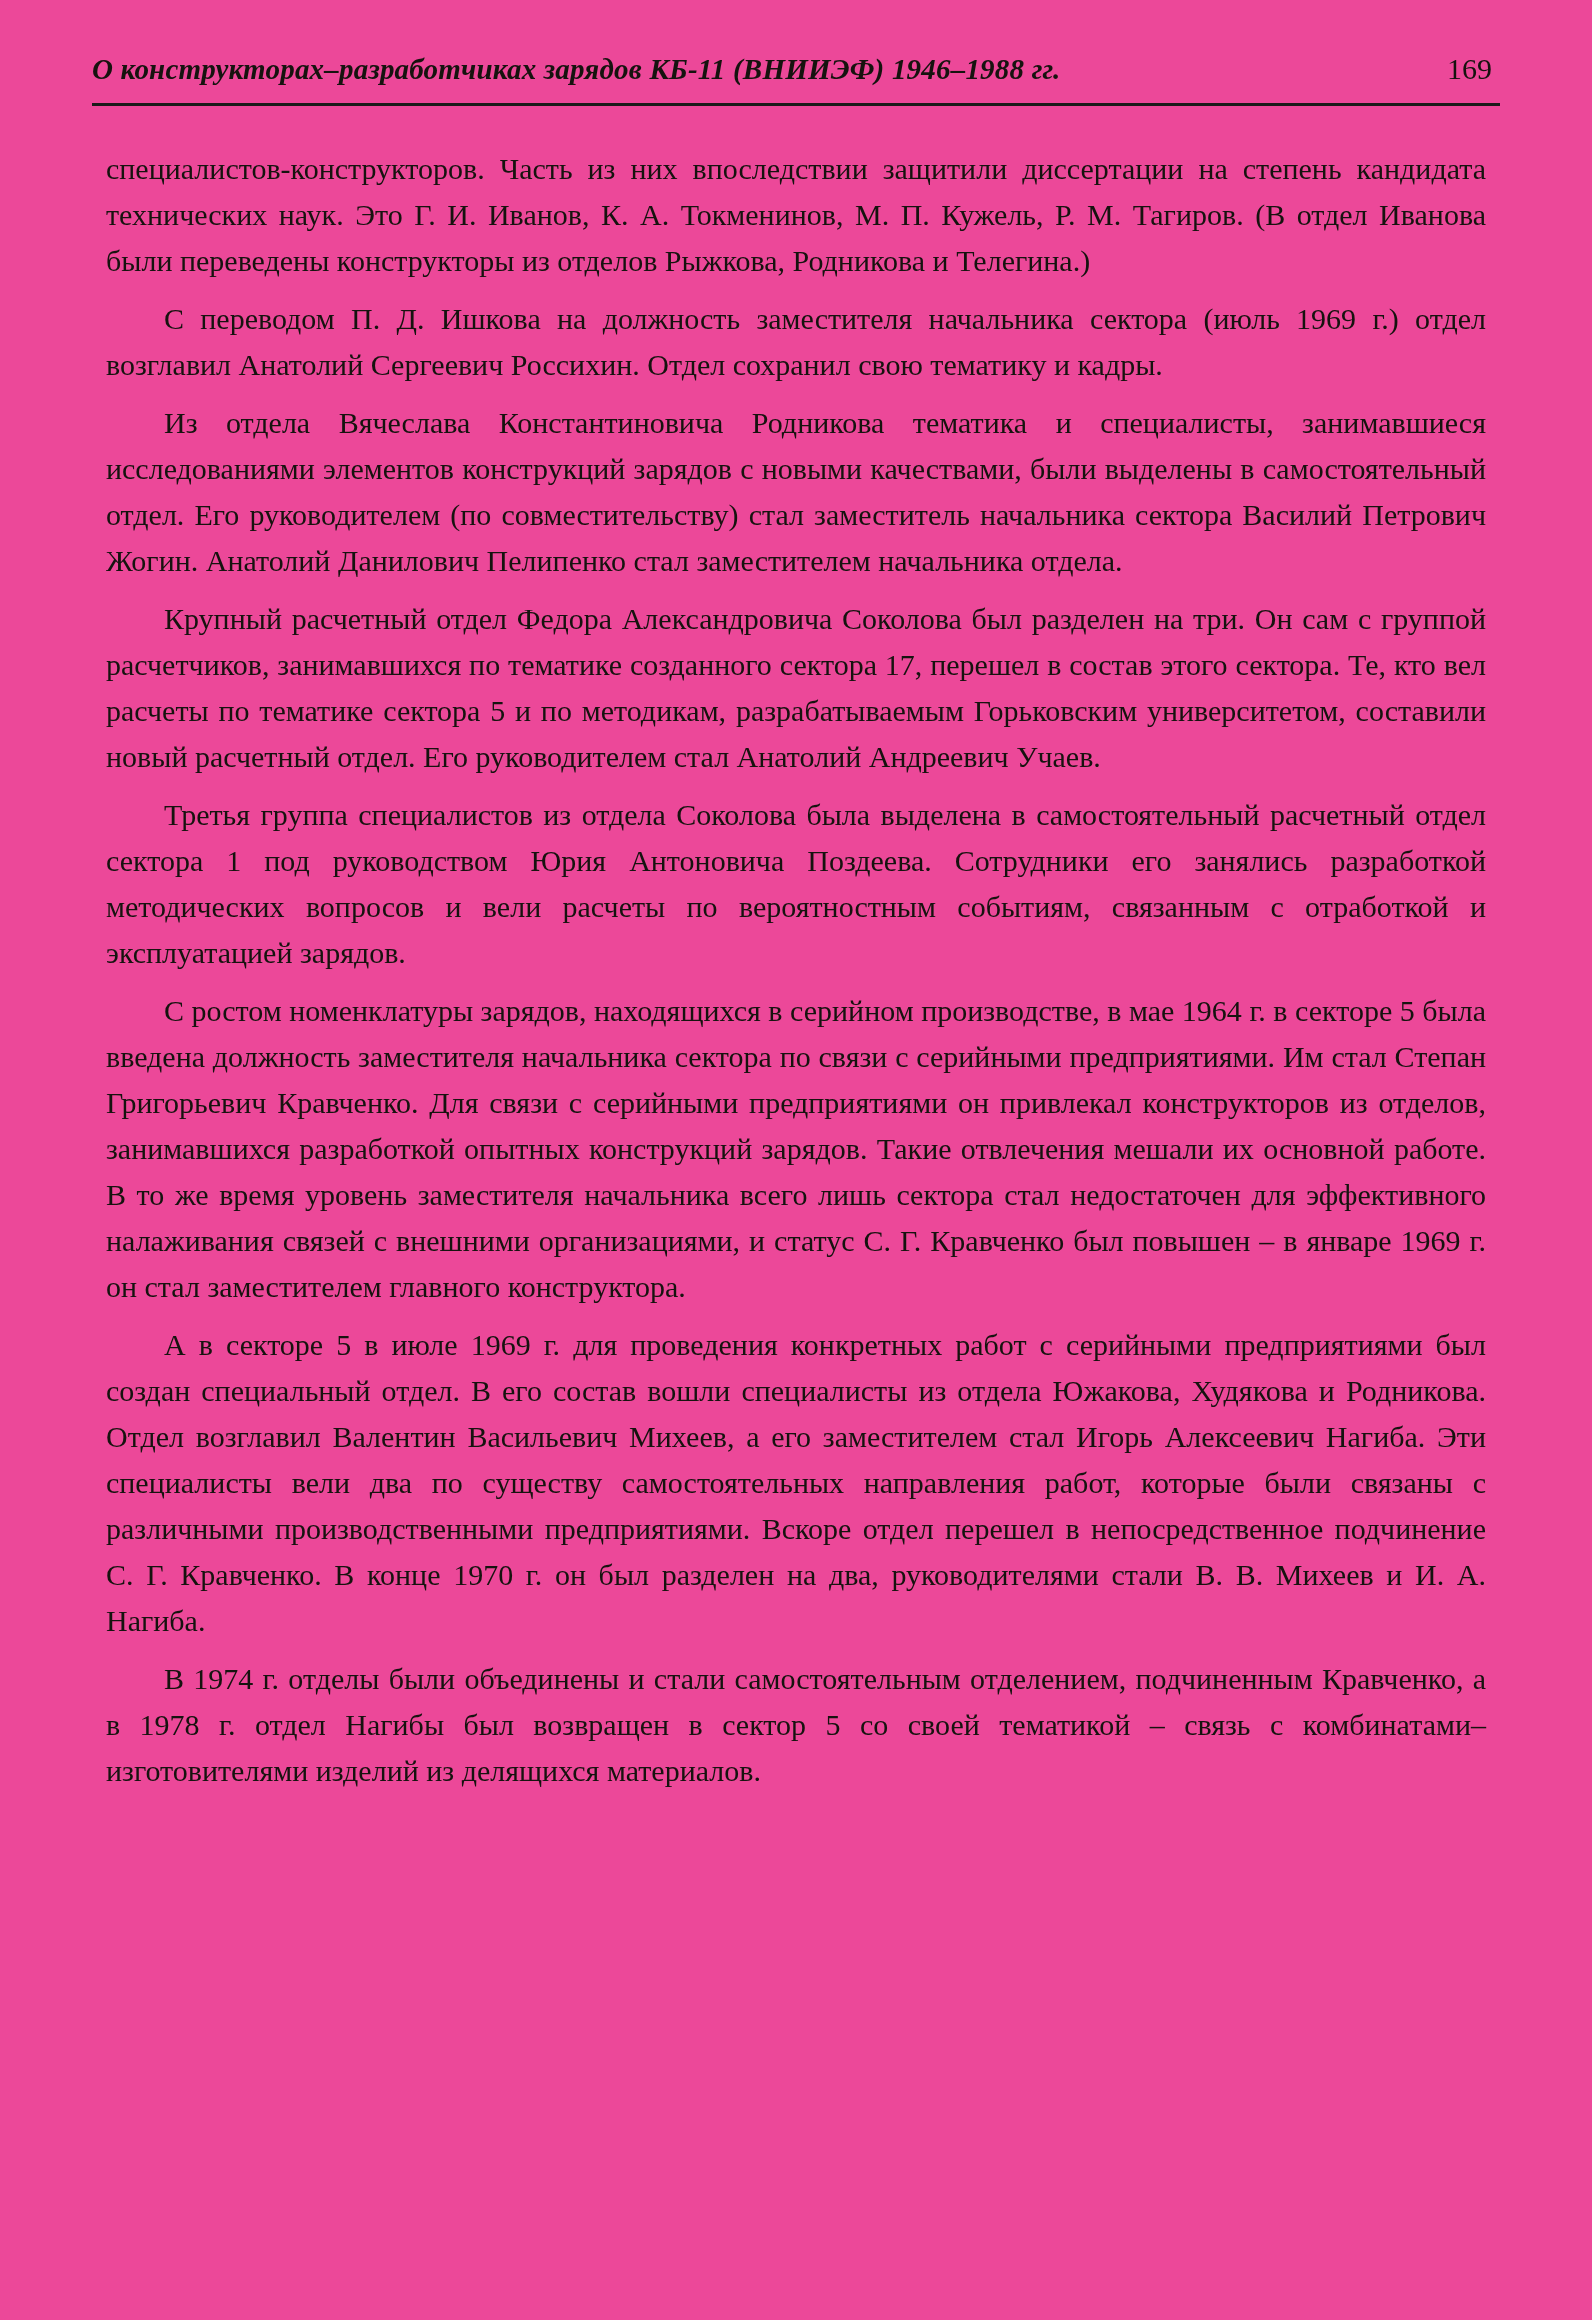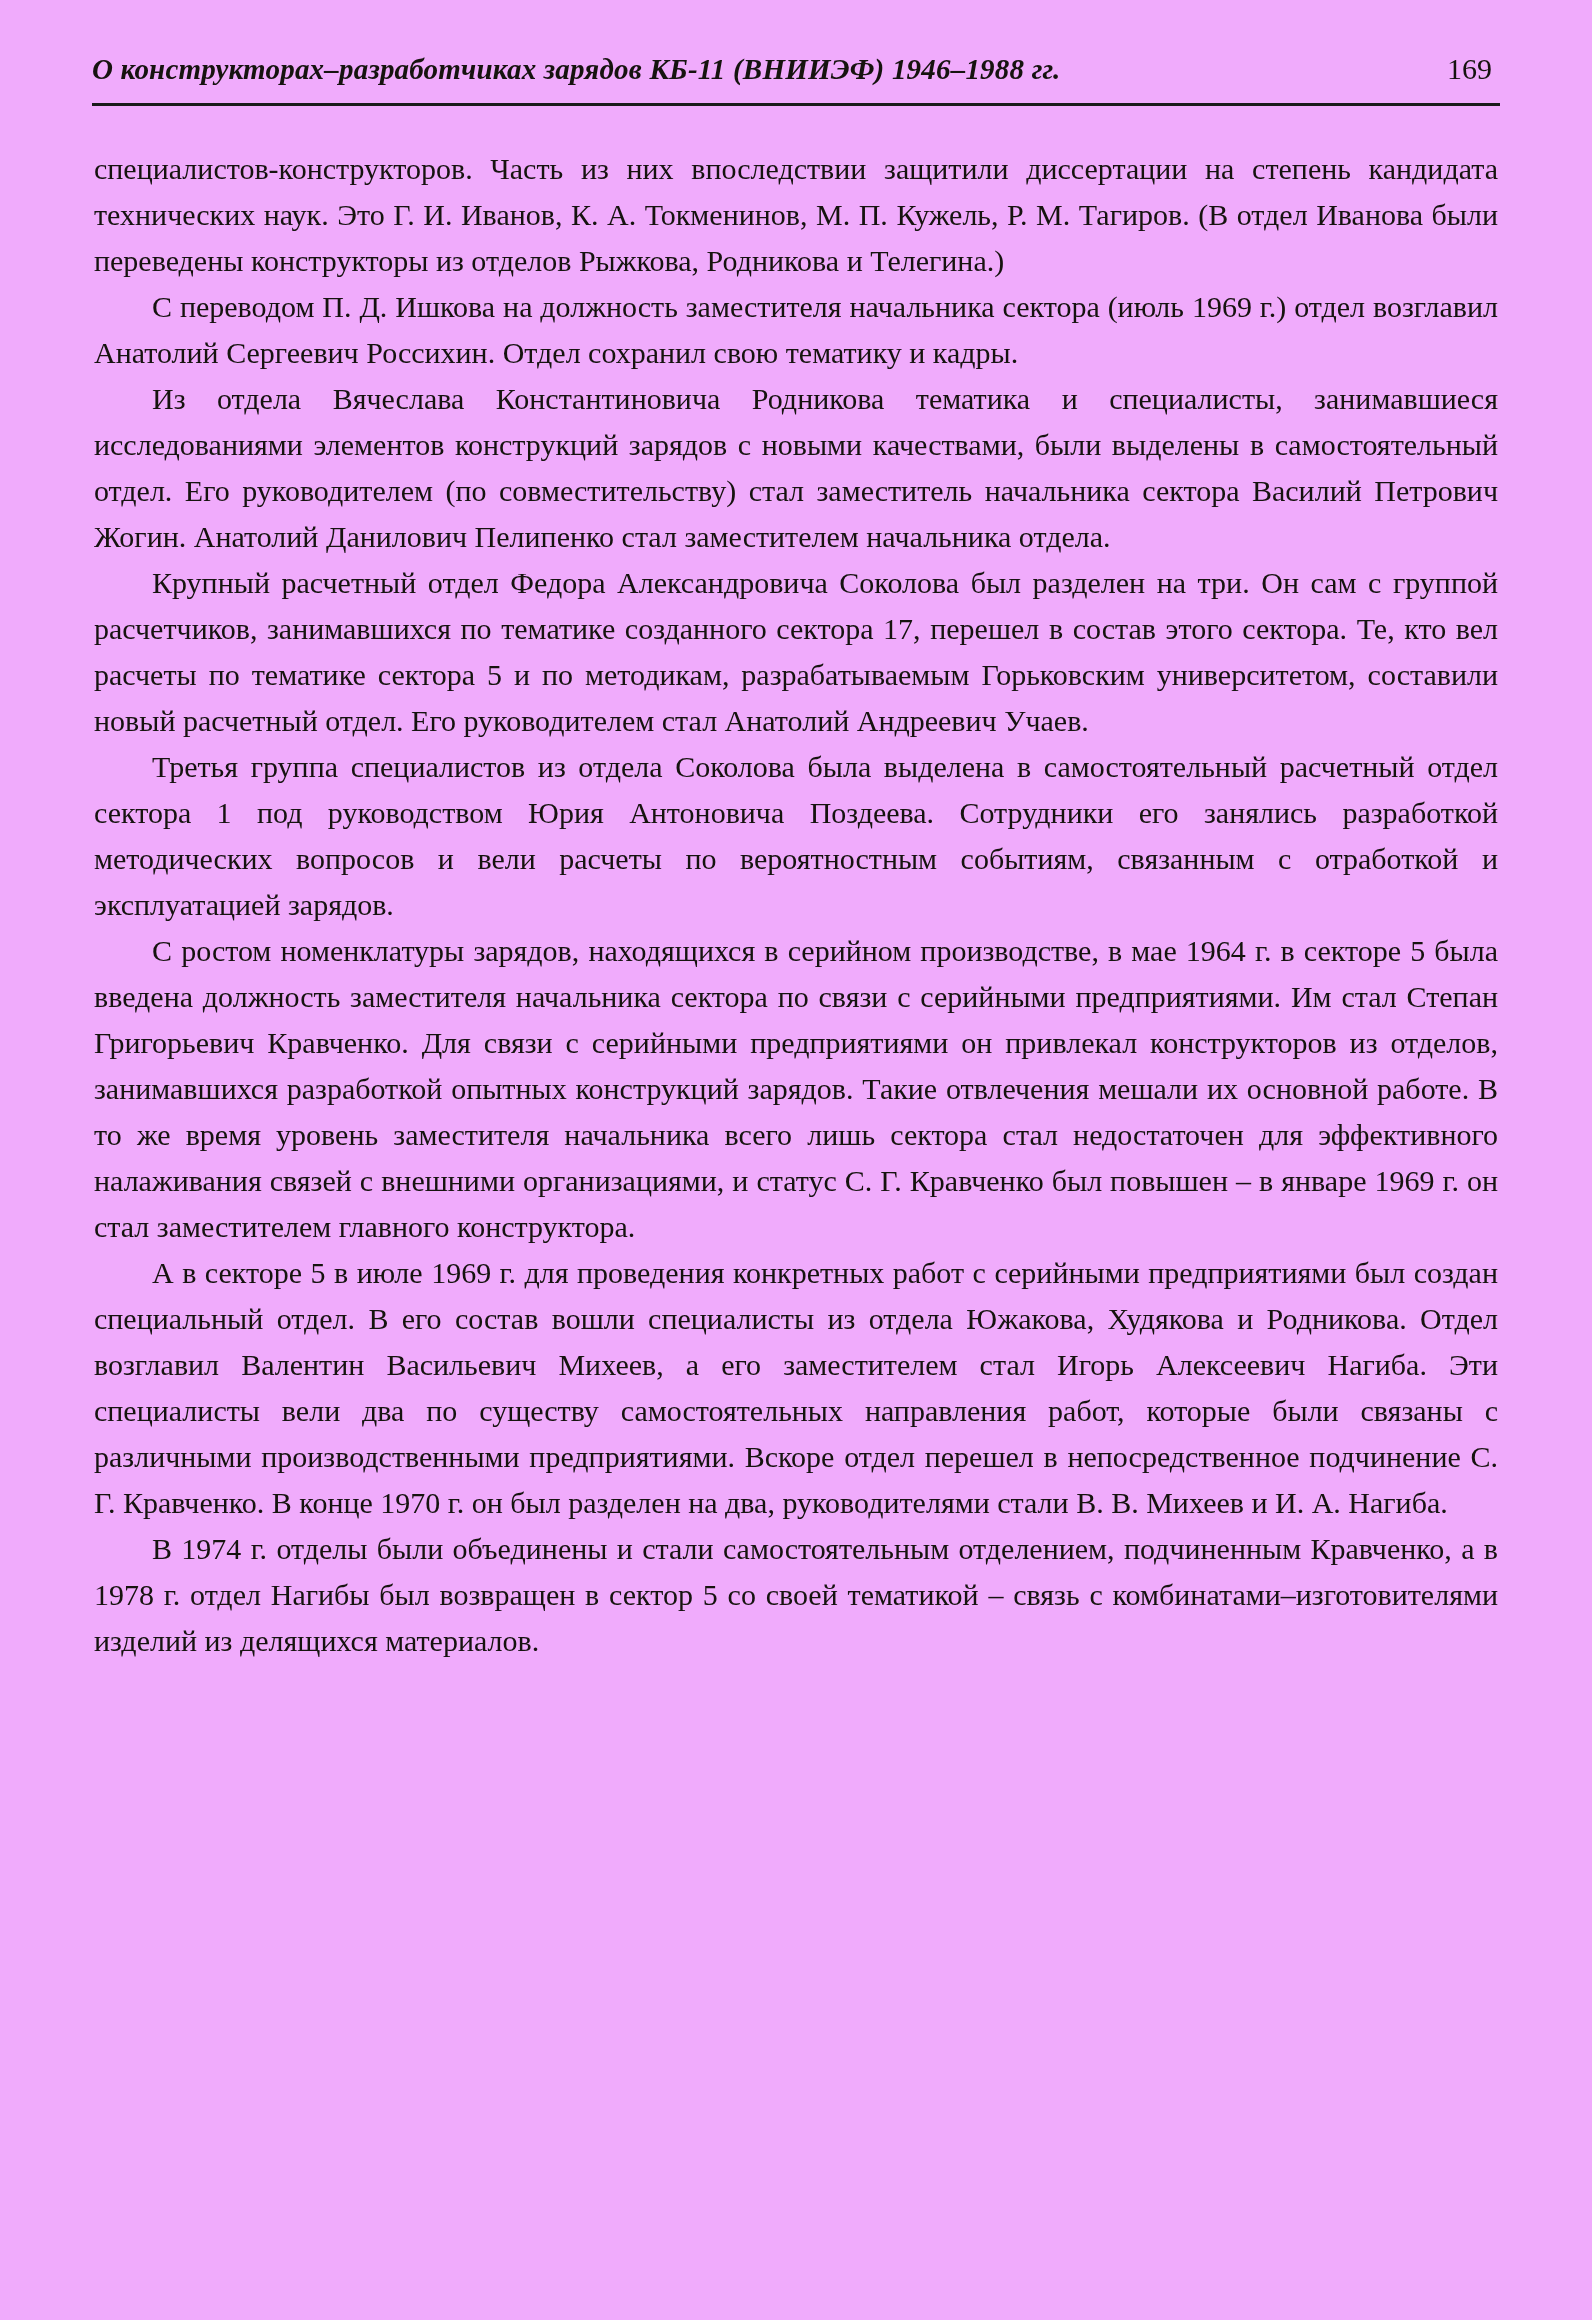--- a/index.html
+++ b/index.html
@@ -12,21 +12,21 @@
     min-height: 2320px;
     font-family: "Liberation Serif", "DejaVu Serif", serif;
     color: #16130f;
   }
   .page {
     position: relative;
     width: 1592px;
     min-height: 2320px;
     box-sizing: border-box;
     padding: 52px 86px 40px 86px;
-    background: #f0abfc;
+    background: #ec4899;
   }
   .header {
     display: flex;
     align-items: baseline;
     justify-content: space-between;
     padding: 0 4px 0 6px;
   }
   .header-title {
     font-style: italic;
     font-weight: 700;
@@ -42,21 +42,21 @@
   .rule {
     margin: 17px 6px 0 6px;
     height: 3px;
     background: #1a1a1a;
   }
   .body-text {
     margin-top: 40px;
     padding: 0 8px 0 8px;
   }
   .body-text p {
-    margin: 0;
+    margin: 12px;
     font-size: 30px;
     line-height: 46px;
     text-align: justify;
     text-justify: inter-word;
     text-indent: 58px;
     hyphens: manual;
   }
   .body-text p.noindent {
     text-indent: 0;
   }

